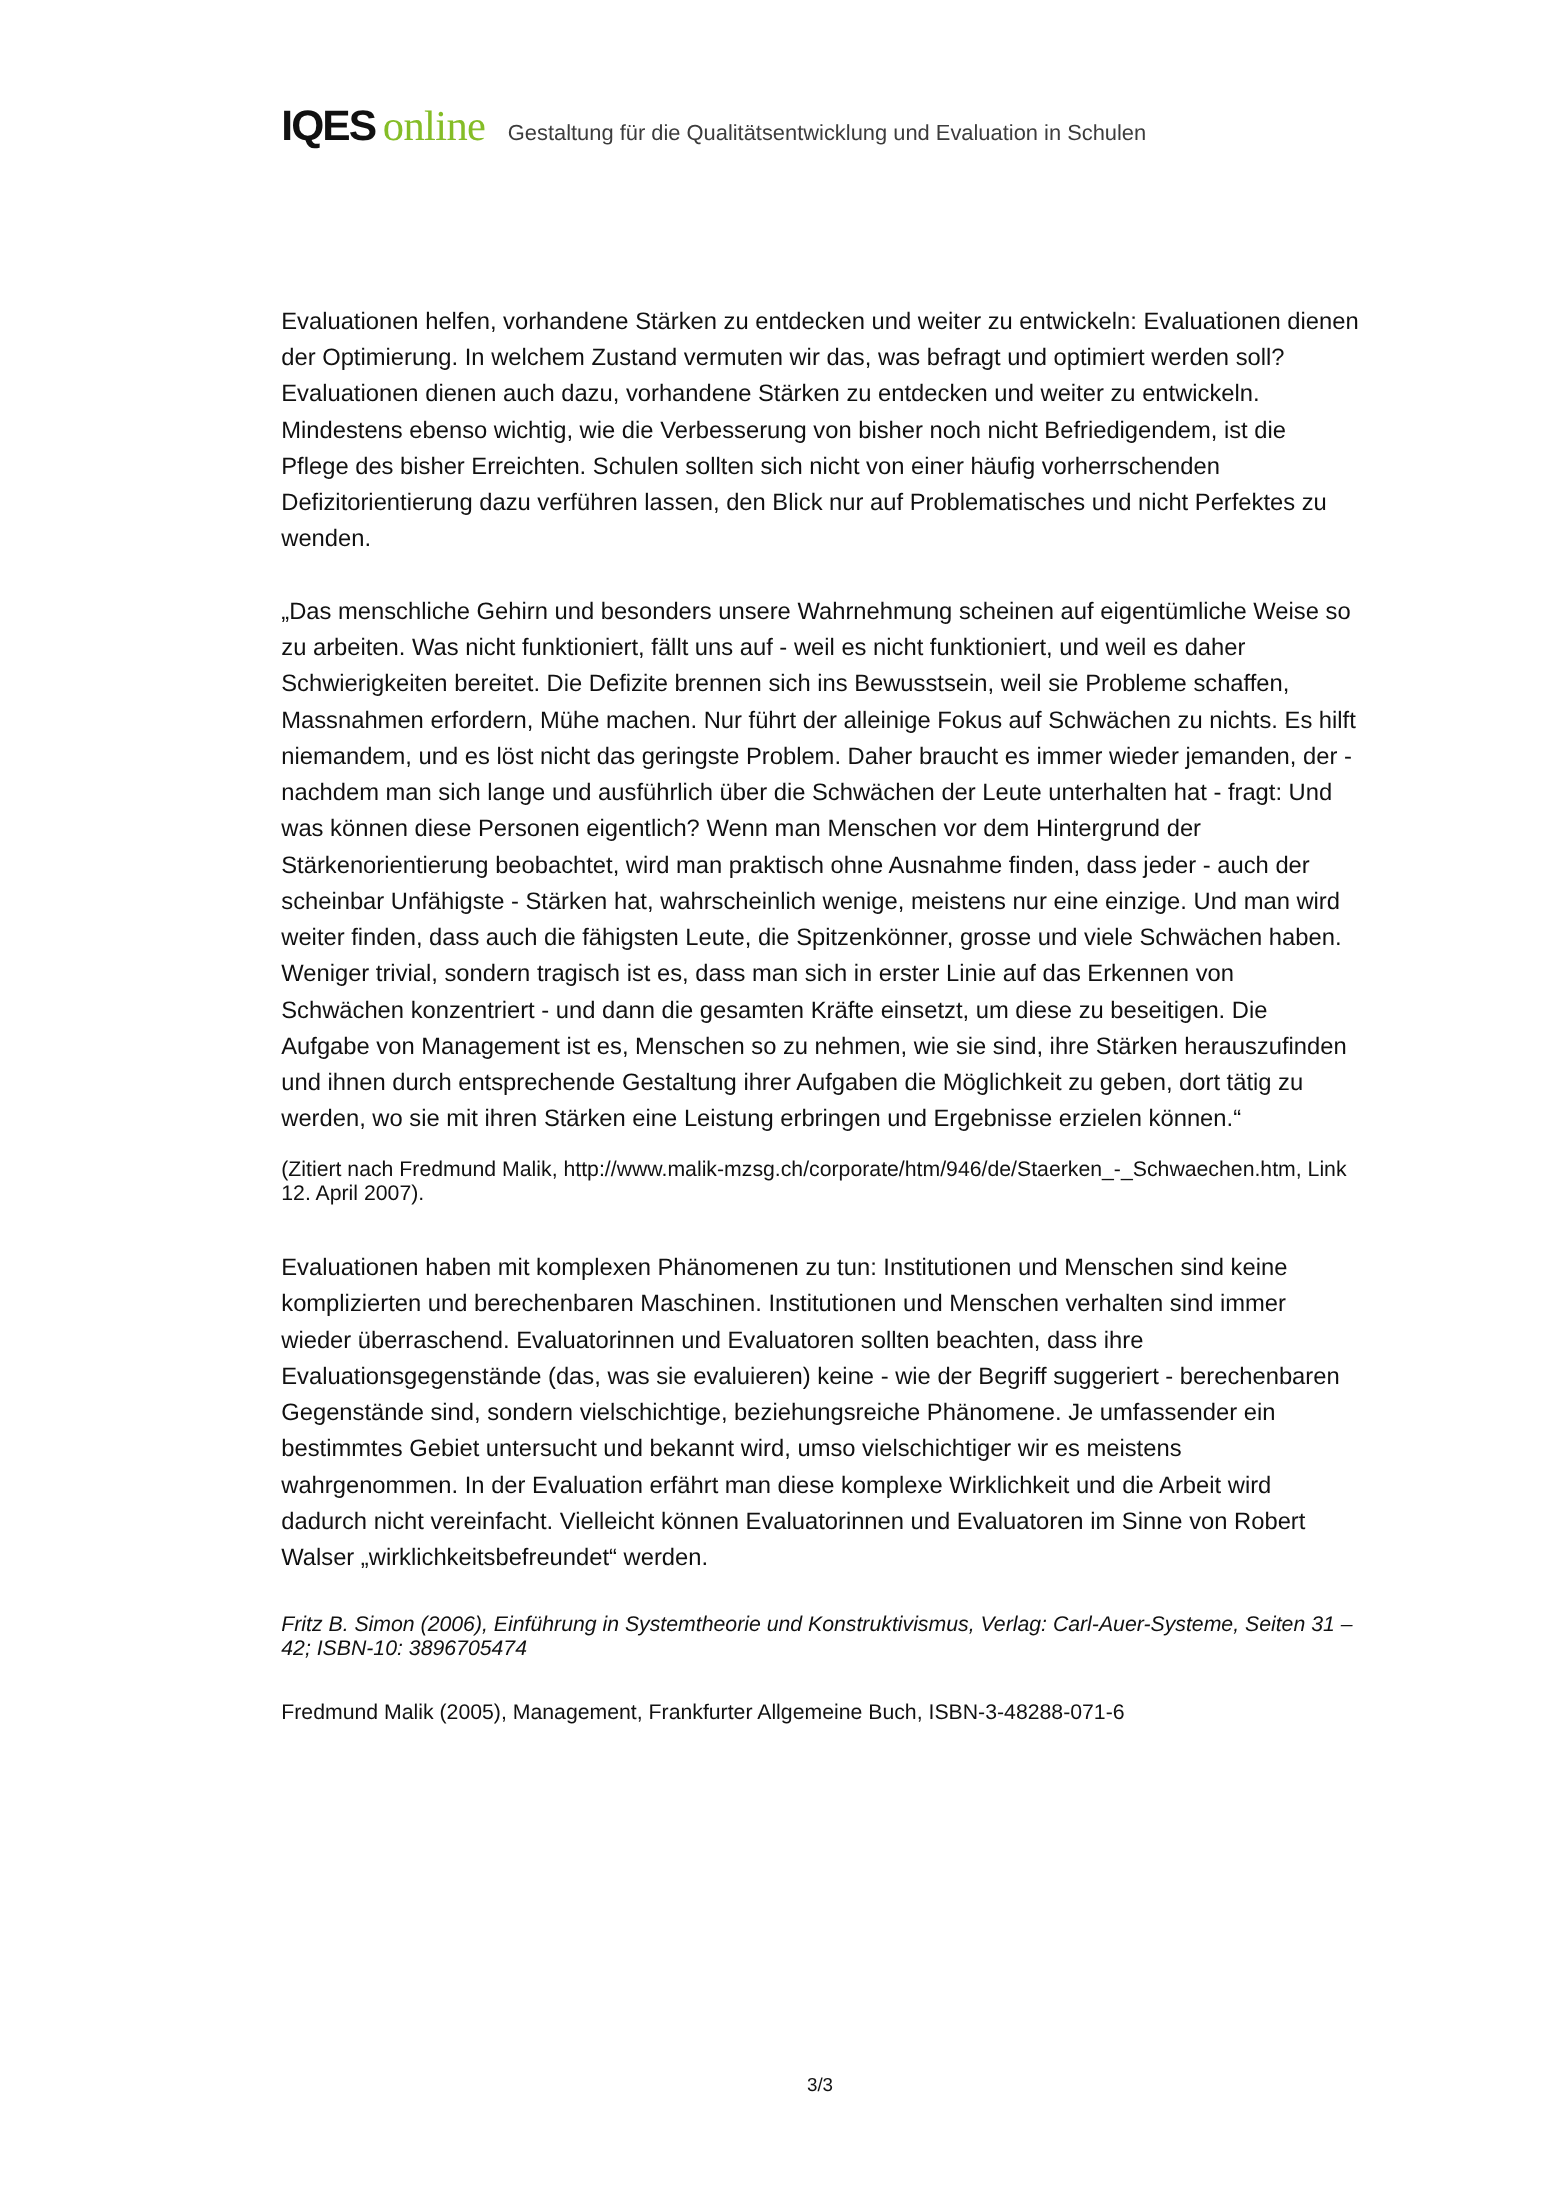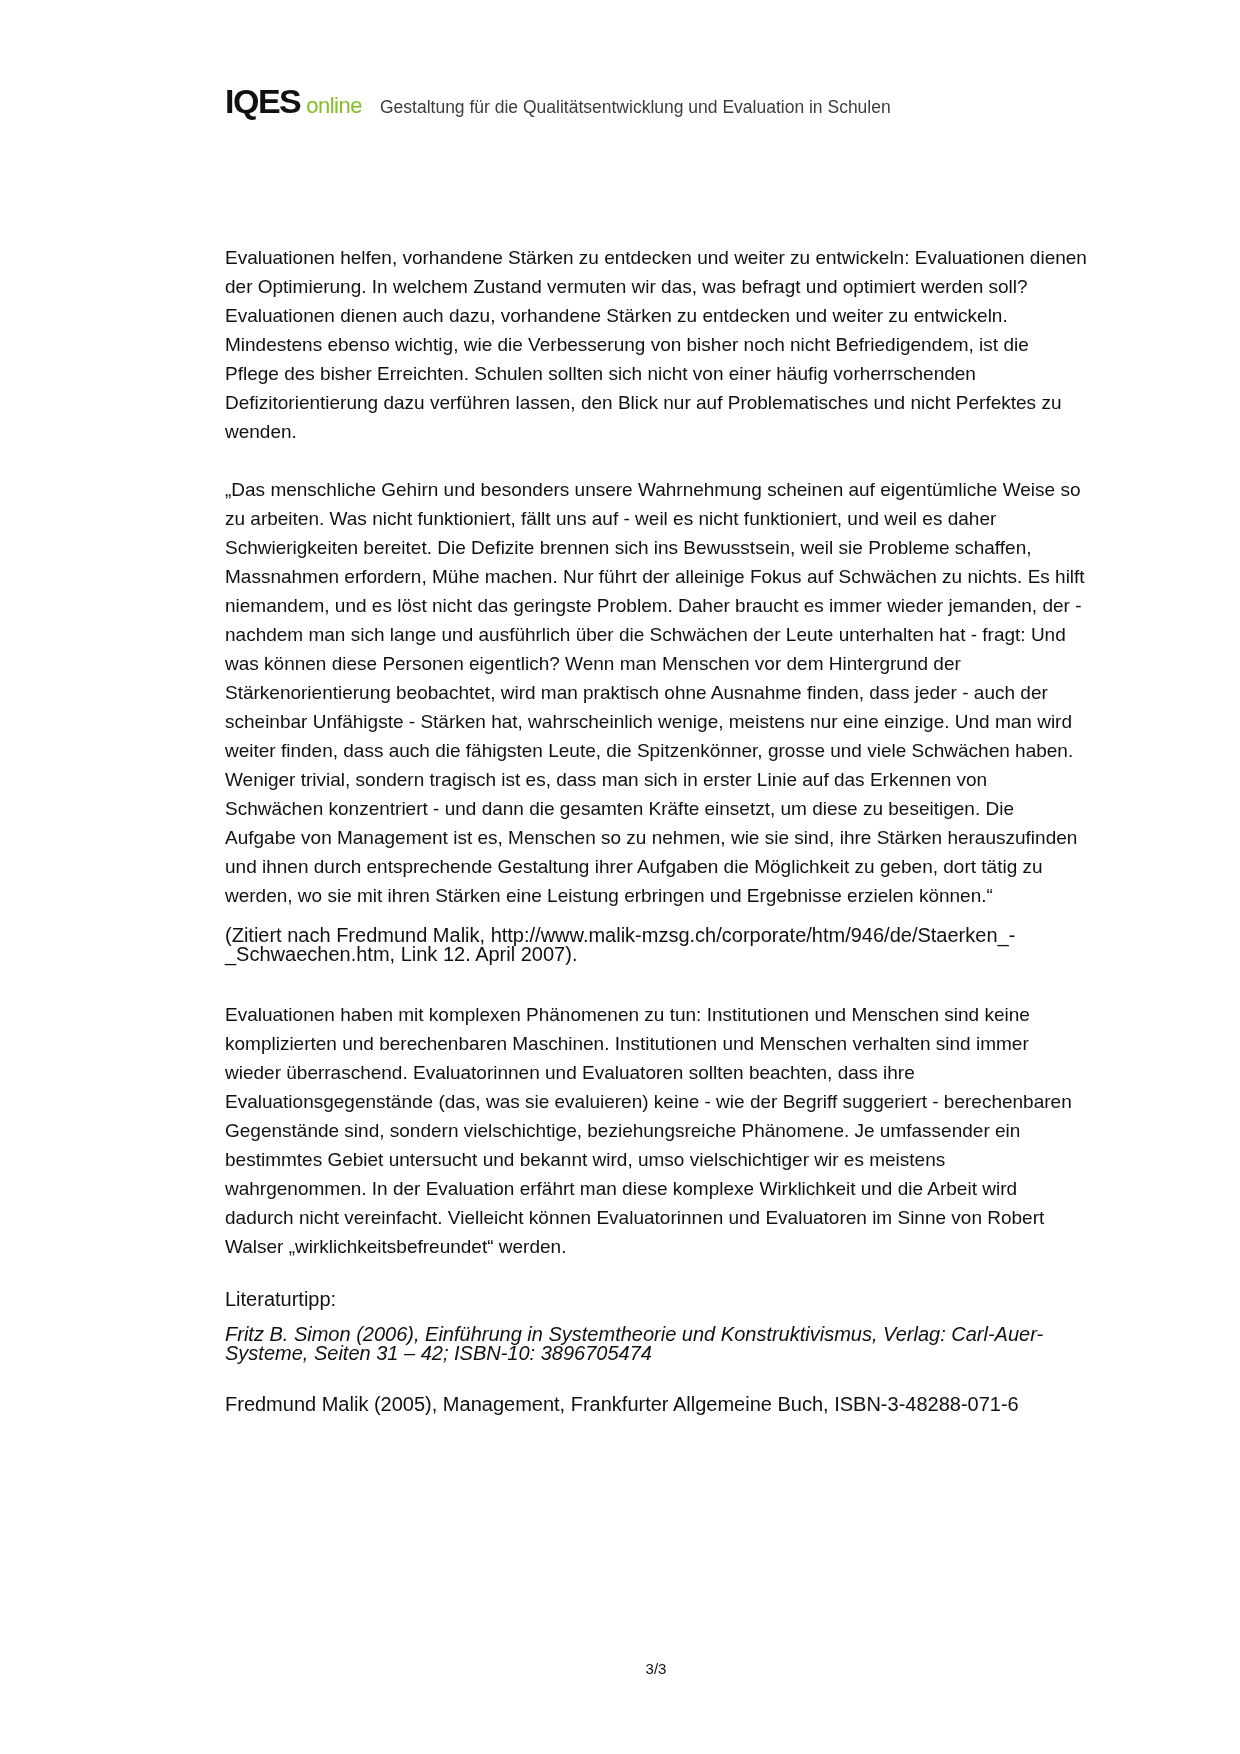--- a/index.html
+++ b/index.html
@@ -27,45 +27,46 @@
     align-items: baseline;
     white-space: nowrap;
   }
   .logo-iqes {
     font-size: 34px;
     font-weight: 700;
     letter-spacing: -1.5px;
     color: #111111;
   }
   .logo-online {
-    font-size: 22px;
+    font-size: 34px;
     font-weight: 400;
     letter-spacing: -0.5px;
     margin-left: 6px;
+    font-family: Liberation Serif, serif;
   }
   .tagline {
     font-size: 17.5px;
     color: #3c3c3c;
     margin-left: 18px;
   }
   
   .body-text {
     margin-top: 122px;
   }
   p.body-para {
     font-size: 19px;
     line-height: 29px;
     color: #111111;
     margin-bottom: 29px;
     text-align: left;
   }
   p.body-para strong { font-weight: 400; }
   p.quote-para { margin-bottom: 16px; }
   p.small-text {
-    font-size: 20px;
+    font-size: 17px;
     line-height: 19px;
     color: #111111;
   }
   .citation { margin-bottom: 36px; }
   .para-complex { margin-bottom: 42px; }
   .lit-label { margin-bottom: 16px; }
   .ref-1 { margin-bottom: 32px; font-style: italic; }
   .ref-2 { margin-bottom: 0; }
   
   .footer {
@@ -93,21 +94,20 @@
     <div class="body-text">
 
       <p class="body-para"><strong>Evaluationen helfen, vorhandene Stärken zu entdecken und weiter zu entwickeln:</strong><span> Evaluationen dienen der Optimierung. In welchem Zustand vermuten wir das, was befragt und optimiert werden soll? Evaluationen dienen auch dazu, vorhandene Stärken zu entdecken und weiter zu entwickeln. Mindestens ebenso wichtig, wie die Verbesserung von bisher noch nicht Befriedigendem, ist die Pflege des bisher Erreichten. Schulen sollten sich nicht von einer häufig vorherrschenden Defizitorientierung dazu verführen lassen, den Blick nur auf Problematisches und nicht Perfektes zu wenden.</span></p>
 
       <p class="body-para quote-para">„Das menschliche Gehirn und besonders unsere Wahrnehmung scheinen auf eigentümliche Weise so zu arbeiten. Was nicht funktioniert, fällt uns auf - weil es nicht funktioniert, und weil es daher Schwierigkeiten bereitet. Die Defizite brennen sich ins Bewusstsein, weil sie Probleme schaffen, Massnahmen erfordern, Mühe machen. Nur führt der alleinige Fokus auf Schwächen zu nichts. Es hilft niemandem, und es löst nicht das geringste Problem. Daher braucht es immer wieder jemanden, der - nachdem man sich lange und ausführlich über die Schwächen der Leute unterhalten hat - fragt: Und was können diese Personen eigentlich? Wenn man Menschen vor dem Hintergrund der Stärkenorientierung beobachtet, wird man praktisch ohne Ausnahme finden, dass jeder - auch der scheinbar Unfähigste - Stärken hat, wahrscheinlich wenige, meistens nur eine einzige. Und man wird weiter finden, dass auch die fähigsten Leute, die Spitzenkönner, grosse und viele Schwächen haben. Weniger trivial, sondern tragisch ist es, dass man sich in erster Linie auf das Erkennen von Schwächen konzentriert - und dann die gesamten Kräfte einsetzt, um diese zu beseitigen. Die Aufgabe von Management ist es, Menschen so zu nehmen, wie sie sind, ihre Stärken herauszufinden und ihnen durch entsprechende Gestaltung ihrer Aufgaben die Möglichkeit zu geben, dort tätig zu werden, wo sie mit ihren Stärken eine Leistung erbringen und Ergebnisse erzielen können.“</p>
 
       <p class="small-text citation">(Zitiert nach Fredmund Malik, http://www.malik-mzsg.ch/corporate/htm/946/de/Staerken_-_Schwaechen.htm, Link 12. April 2007).</p>
 
       <p class="body-para para-complex"><strong>Evaluationen haben mit komplexen Phänomenen zu tun</strong><span>: Institutionen und Menschen sind keine komplizierten und berechenbaren Maschinen. Institutionen und Menschen verhalten sind immer wieder überraschend. Evaluatorinnen und Evaluatoren sollten beachten, dass ihre Evaluationsgegenstände (das, was sie evaluieren) keine - wie der Begriff suggeriert - berechenbaren Gegenstände sind, sondern vielschichtige, beziehungsreiche Phänomene. Je umfassender ein bestimmtes Gebiet untersucht und bekannt wird, umso vielschichtiger wir es meistens wahrgenommen. In der Evaluation erfährt man diese komplexe Wirklichkeit und die Arbeit wird dadurch nicht vereinfacht. Vielleicht können Evaluatorinnen und Evaluatoren im Sinne von Robert Walser „wirklichkeitsbefreundet“ werden.</span></p>
 
-      <p class="small-text lit-label">Literaturtipp:</p>
 
       <p class="small-text ref-1">Fritz B. Simon (2006), Einführung in Systemtheorie und Konstruktivismus, Verlag: Carl-Auer-Systeme, Seiten 31 – 42; ISBN-10: 3896705474</p>
 
       <p class="small-text ref-2">Fredmund Malik (2005), Management, Frankfurter Allgemeine Buch, ISBN-3-48288-071-6</p>
 
     </div>
   </div>
 
   <div class="footer">3/3</div>
 </div>

